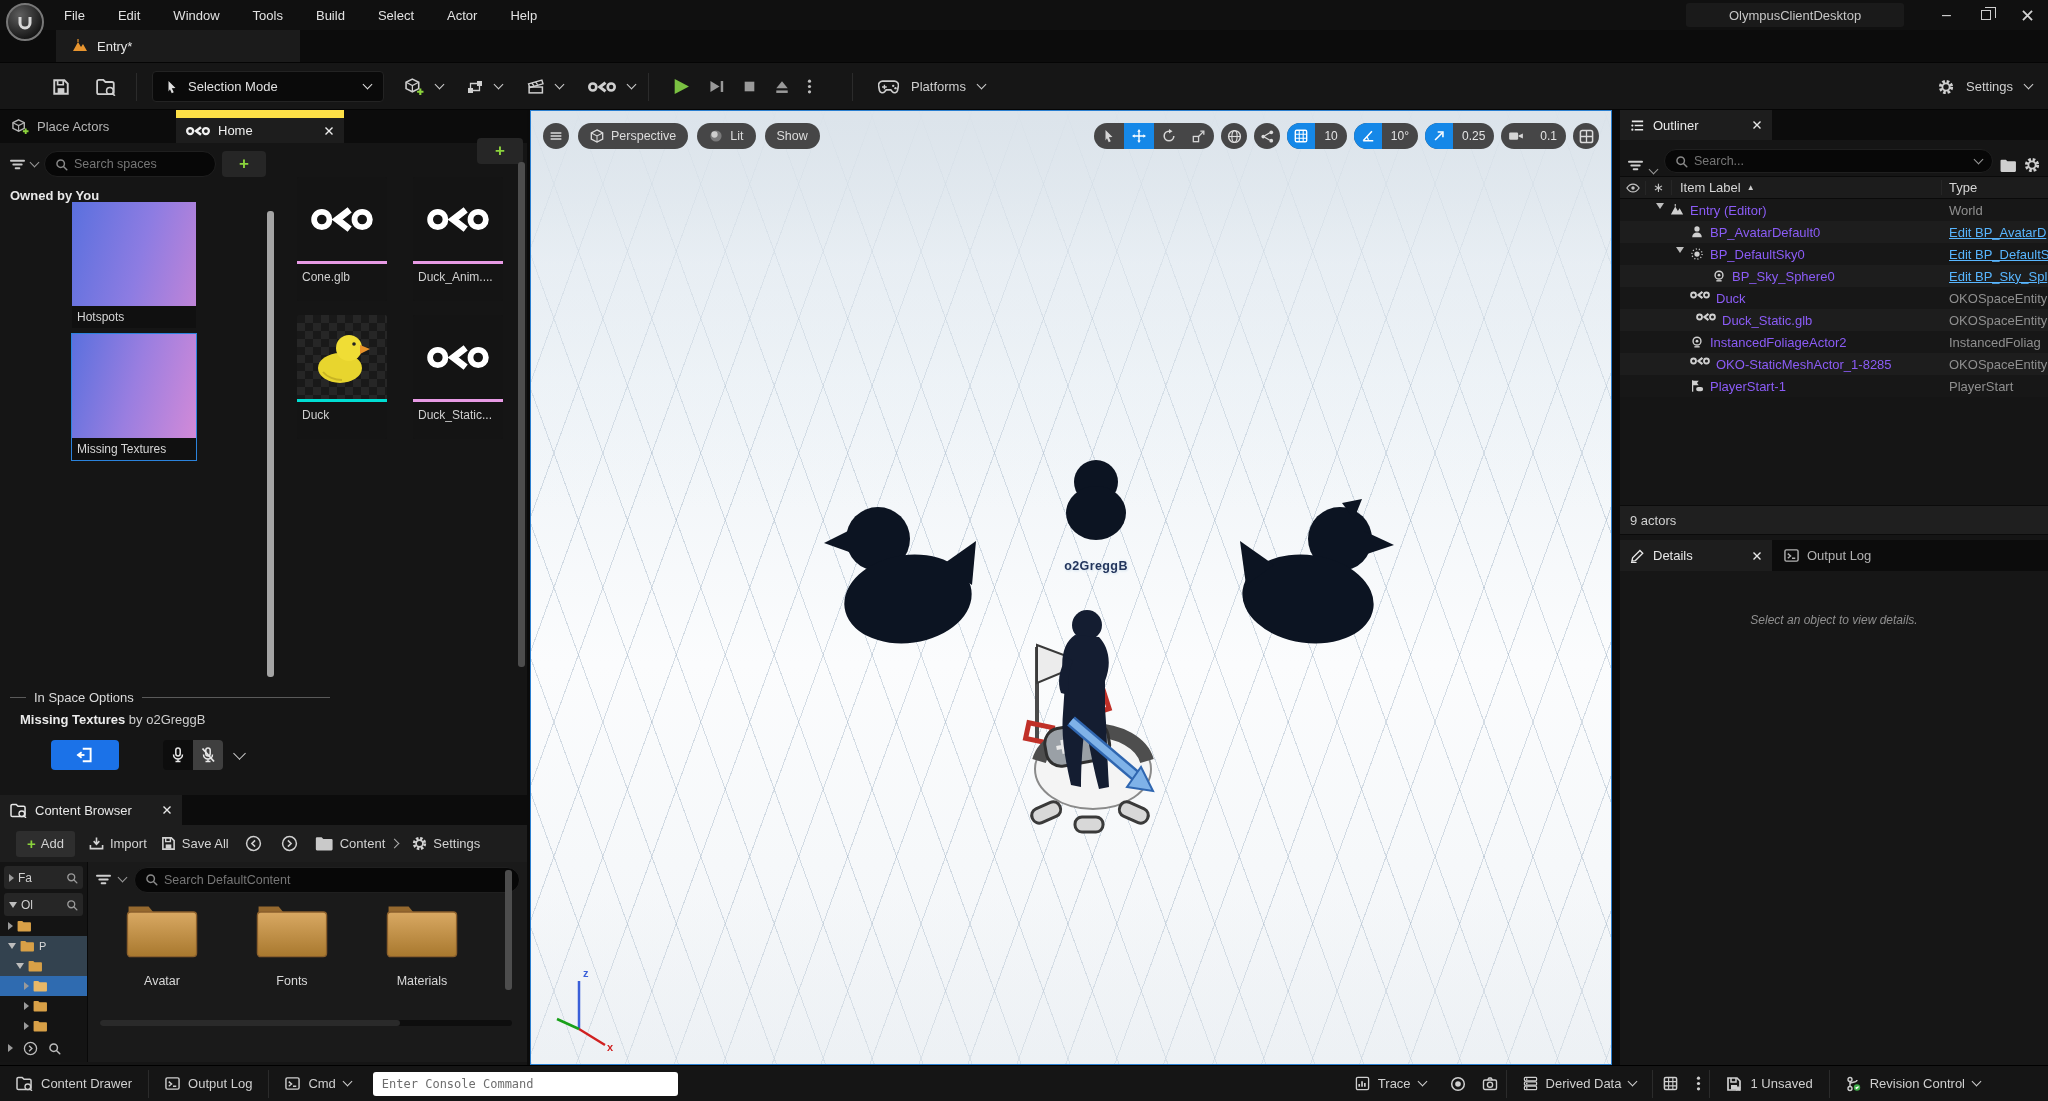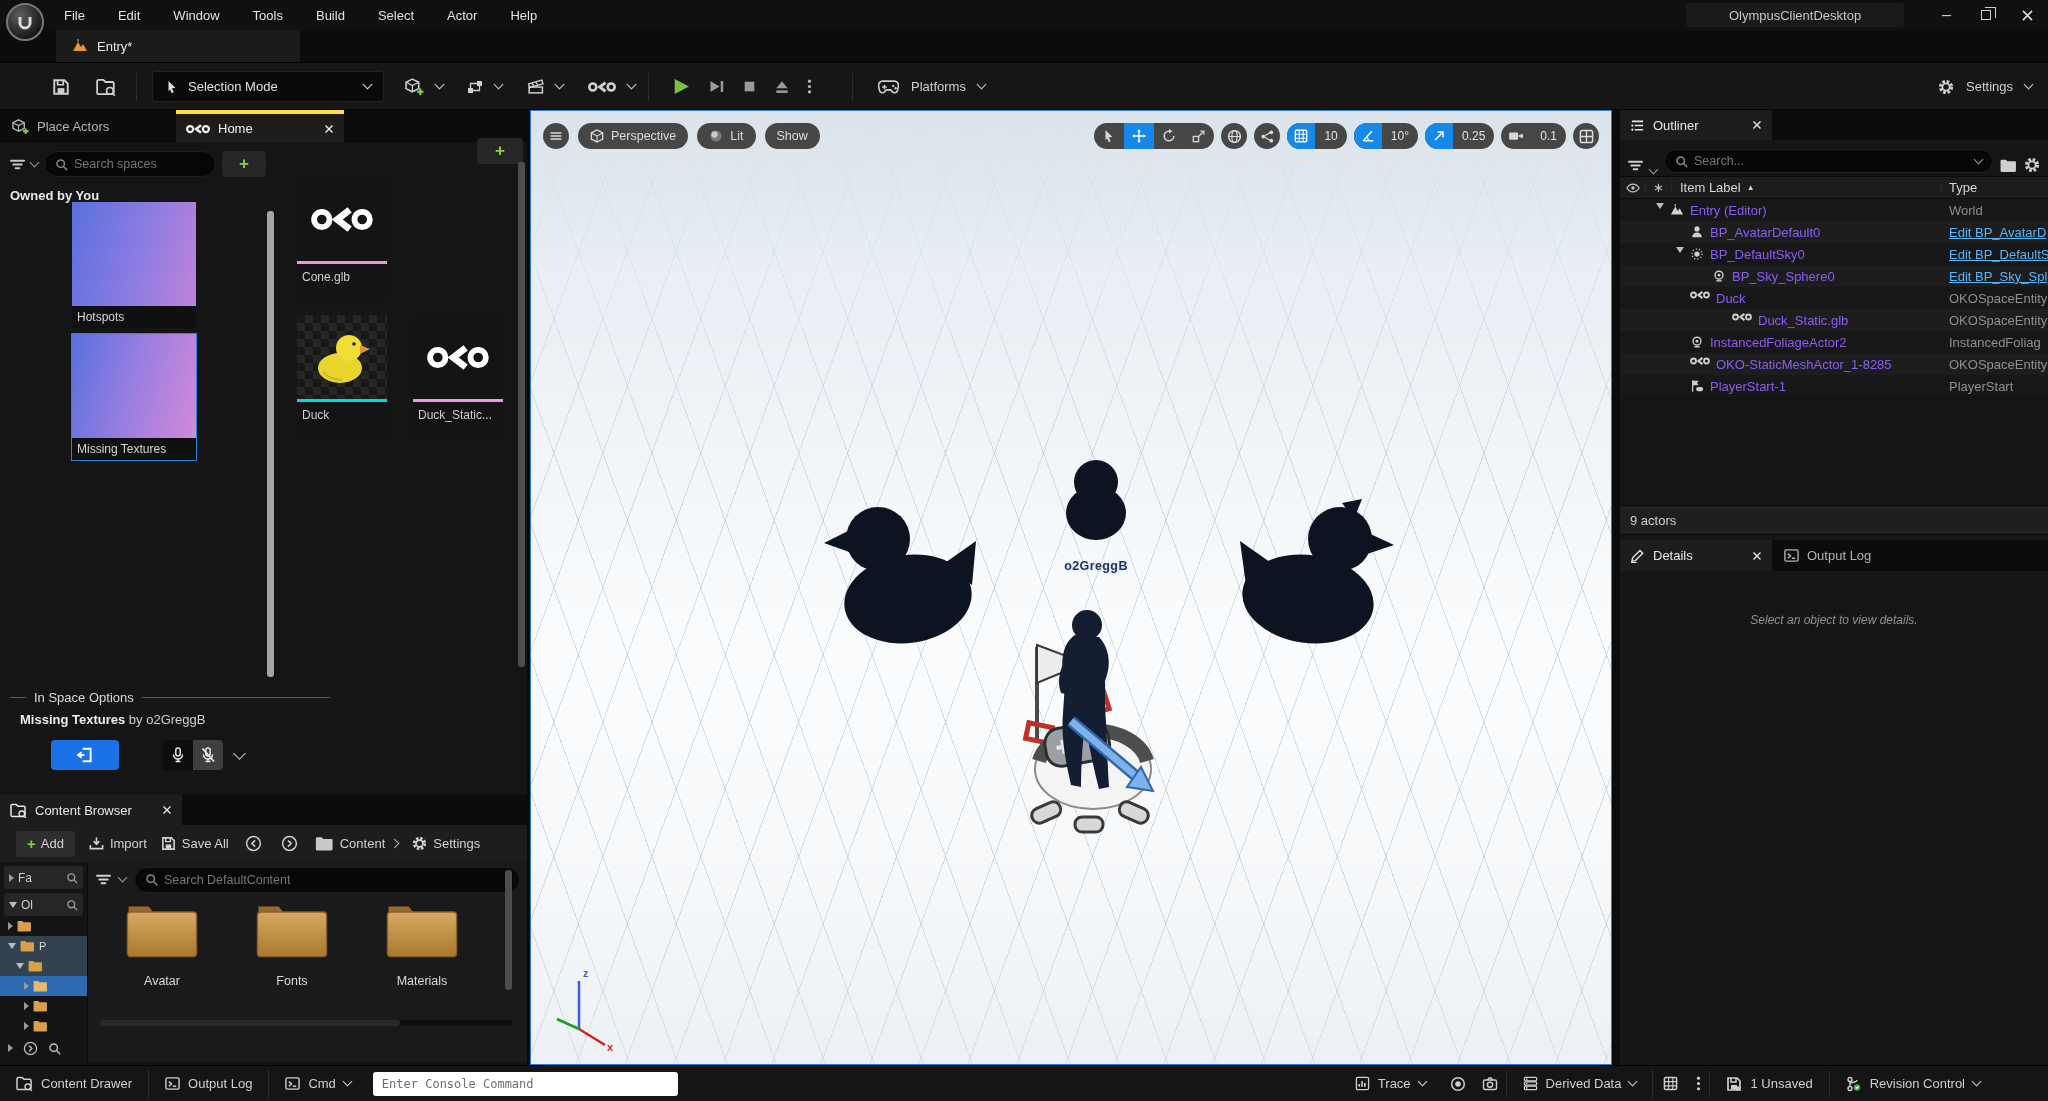--- a/index.html
+++ b/index.html
@@ -35,21 +35,21 @@
   
   #toolbar{position:absolute;left:0;top:62px;width:2048px;height:48px;background:#161616;border-top:1px solid #050505;border-bottom:1px solid #050505}
   #toolbar .row{position:absolute;top:0;height:47px;gap:12px;color:#cfcfcf}
   #selmode{position:absolute;left:152px;top:8px;height:31px;width:232px;background:#0a0a0a;border:1px solid #232323;border-radius:4px;display:flex;align-items:center;gap:9px;padding:0 12px;color:#e0e0e0}
   .tbgrp{display:flex;align-items:center;gap:5px;color:#c4c4c4}
 
   
   #homepanel{position:absolute;left:0;top:110px;width:527px;height:955px;background:#151515}
   #hp-tabs{position:absolute;left:0;top:0;width:527px;height:33px;background:#0c0c0c;display:flex}
   #tab-place{width:176px;display:flex;align-items:center;gap:8px;padding-left:12px;color:#b4b4b4}
-  #tab-home{width:168px;background:#1d1d1d;border-top:4px solid #fde047;display:flex;align-items:center;gap:8px;padding:0 10px;color:#efefef}
+  #tab-home{width:168px;background:#1d1d1d;border-top:8px solid #fde047;display:flex;align-items:center;gap:8px;padding:0 10px;color:#efefef}
   #hp-search{position:absolute;left:0;top:40px;width:280px;height:28px;display:flex;align-items:center;gap:6px;padding-left:10px}
   .pill-input{background:#070707;border:1px solid #1f1f1f;border-radius:13px;height:26px;display:flex;align-items:center;gap:6px;padding:0 10px}
   .plusbtn{background:#262626;border-radius:4px;color:#8bd33c;font-size:17px;font-weight:700;display:flex;align-items:center;justify-content:center}
   #owned{position:absolute;left:10px;top:78px;font-weight:700;color:#e8e8e8}
   .space-tile{position:absolute;left:72px;width:124px;cursor:pointer}
   .space-img{height:104px}
   .grad1{background:linear-gradient(105deg,#5a70de 0%,#8d7ce2 55%,#bf84d8 100%)}
   .grad2{background:linear-gradient(105deg,#5a70de 0%,#9a7ee0 50%,#d28ad8 100%)}
   .space-label{height:22px;background:#101010;color:#d6d6d6;font-size:12px;display:flex;align-items:center;padding-left:5px}
   .selected-tile{outline:1px solid #2b83dc}
@@ -555,20 +555,29 @@
     <div class="plusbtn" style="position:absolute;left:477px;top:28px;width:46px;height:26px">+</div>
     <div class="asset-tile" style="left:297px;top:67px">
       <div class="asset-img">
           <svg width="62" height="25">
             <use href="#i-oko"></use>
           </svg>
         </div>
       <div class="uline u-pink"></div>
       <div class="asset-name">Cone.glb</div>
     </div>
+    <div class="asset-tile" style="left:413px;top:67px">
+      <div class="asset-img">
+          <svg width="62" height="25">
+            <use href="#i-oko"></use>
+          </svg>
+        </div>
+      <div class="uline u-pink"></div>
+      <div class="asset-name">Duck_Anim....</div>
+    </div>
     <div class="asset-tile" style="left:297px;top:205px">
       <div class="asset-img checker">
         <svg width="58" height="58" viewBox="0 0 58 58">
           <ellipse cx="27" cy="40" rx="22" ry="15" fill="#e8d52e"></ellipse>
           <circle cx="36" cy="20" r="13" fill="#f0dd35"></circle>
           <path d="M47 17l10 4-10 5Z" fill="#e8922a"></path>
           <circle cx="41" cy="16" r="1.8" fill="#222"></circle>
           <path d="M10 44c4 5 12 8 19 8" stroke="#c8b424" stroke-width="2" fill="none"></path>
         </svg>
       </div>
@@ -1016,21 +1025,21 @@
     <div class="ol-row" style="top:177px">
       <span class="ol-cell-l" style="padding-left:70px">
         <svg class="ic" width="20" height="8" style="color:#cfcfcf">
             <use href="#i-oko"></use>
           </svg>
         <span>Duck</span>
       </span>
       <span class="ol-type">OKOSpaceEntity</span>
     </div>
     <div class="ol-row alt" style="top:199px">
-      <span class="ol-cell-l" style="padding-left:112px">
+      <span class="ol-cell-l" style="padding-left:76px">
         <svg class="ic" width="20" height="8" style="color:#cfcfcf">
             <use href="#i-oko"></use>
           </svg>
         <span>Duck_Static.glb</span>
       </span>
       <span class="ol-type">OKOSpaceEntity</span>
     </div>
     <div class="ol-row" style="top:221px">
       <span class="ol-cell-l" style="padding-left:70px">
         <svg class="ic" width="14" height="14" style="color:#cfcfcf">

